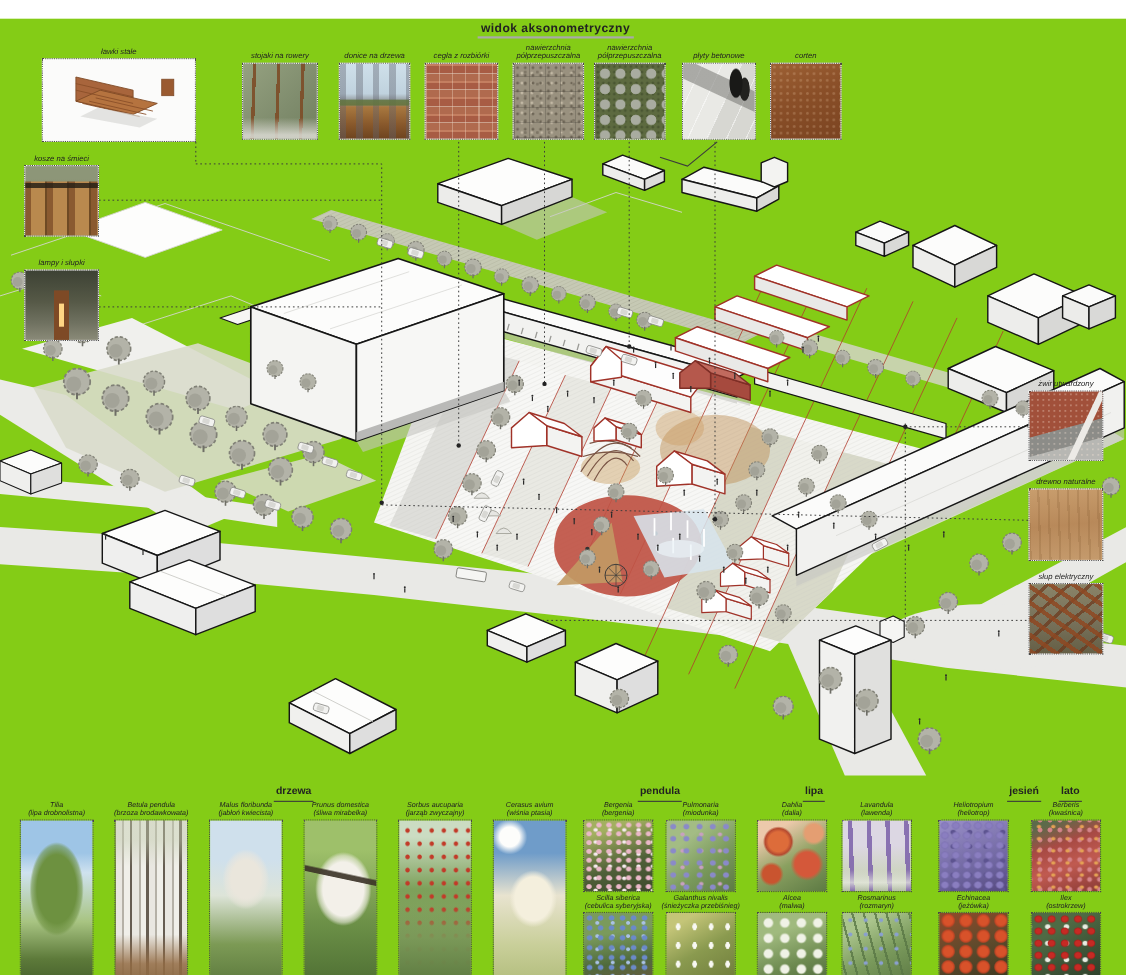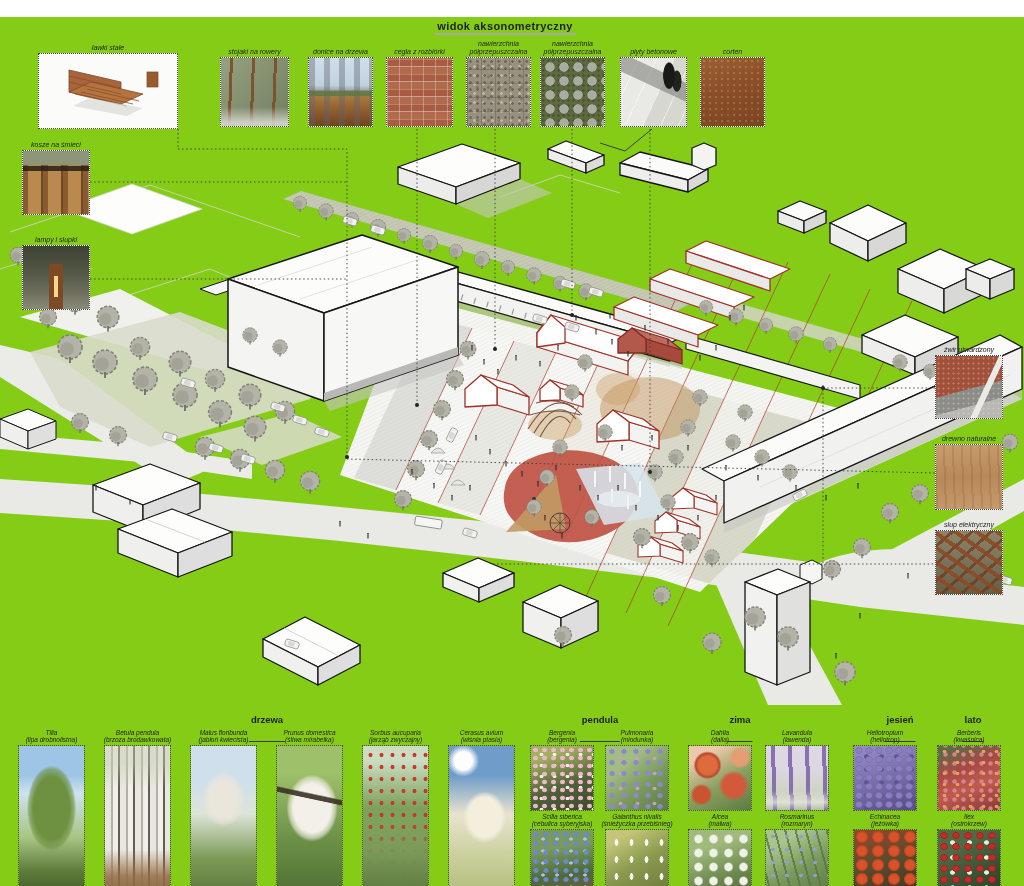--- a/index.html
+++ b/index.html
@@ -6,21 +6,21 @@
   #board{position:relative;width:1024px;height:886px;background:#84cc16;overflow:hidden;
          font-family:"Liberation Sans",sans-serif;color:#222;margin-top:17px;}
   .title{position:absolute;top:3px;left:505px;transform:translateX(-50%);
          font-size:11px;font-weight:bold;letter-spacing:.4px;
          border-bottom:2.5px solid #a9a9a9;padding:0 3px 1px;white-space:nowrap;}
   .swatch{position:absolute;border:1px dotted #4a4a4a;box-sizing:border-box;background:#fff;}
   .sw-label{position:absolute;bottom:100%;left:-14px;right:-14px;text-align:center;
             font-size:7px;font-style:italic;line-height:1.15;padding-bottom:2px;color:#222;white-space:normal;}
   .sw-photo{position:absolute;inset:0;}
   .heading{position:absolute;transform:translateX(-50%);font-size:9.5px;font-weight:bold;
-           border-bottom:1.4px solid #3a3a3a;padding:0 2px 16px;white-space:nowrap;}
+           border-bottom:1.4px solid #3a3a3a;padding:0 2px 3px;white-space:nowrap;}
   .card{position:absolute;border:1px dotted #4a4a4a;box-sizing:border-box;}
   .card-label{position:absolute;bottom:100%;left:-13px;right:-13px;text-align:center;
               font-size:6.5px;font-style:italic;line-height:1.18;padding-bottom:2px;color:#222;}
   svg{display:block;}
   
   .ph-stojaki{background:
     linear-gradient(to bottom,rgba(255,255,255,0) 72%,rgba(214,214,206,.9) 95%),
     repeating-linear-gradient(92deg,rgba(125,78,40,0) 0 9px,rgba(125,78,40,.92) 9px 12px,rgba(125,78,40,0) 12px 22px),
     linear-gradient(135deg,#95a180 0%,#7f8c6d 60%,#72805f 100%);}
   .ph-donice{background:
@@ -742,22 +742,22 @@
   <div class="card" style="left:362px;top:728px;width:67px;height:150px">
     <div class="card-label"><span>Sorbus aucuparia</span><br><span>(jarząb zwyczajny)</span></div>
     <div class="sw-photo ph-sorbus"></div>
   </div>
   <div class="card" style="left:448px;top:728px;width:67px;height:150px">
     <div class="card-label"><span>Cerasus avium</span><br><span>(wiśnia ptasia)</span></div>
     <div class="sw-photo ph-cerasus"></div>
   </div>
 
   <div class="heading" style="left:600px;top:697px">pendula</div>
-  <div class="heading" style="left:740px;top:697px">zima</div>
-  <div class="heading" style="left:900px;top:697px">jesień</div>
+  <div class="heading" style="left:740px;top:697px">lipa</div>
+  <div class="heading" style="left:931px;top:697px">jesień</div>
   <div class="heading" style="left:973px;top:697px">lato</div>
 
   <div class="card" style="left:530px;top:728px;width:64px;height:66px">
     <div class="card-label"><span>Bergenia</span><br><span>(bergenia)</span></div>
     <div class="sw-photo ph-bergenia"></div>
   </div>
   <div class="card" style="left:605px;top:728px;width:64px;height:66px">
     <div class="card-label"><span>Pulmonaria</span><br><span>(miodunka)</span></div>
     <div class="sw-photo ph-pulmonaria"></div>
   </div>

